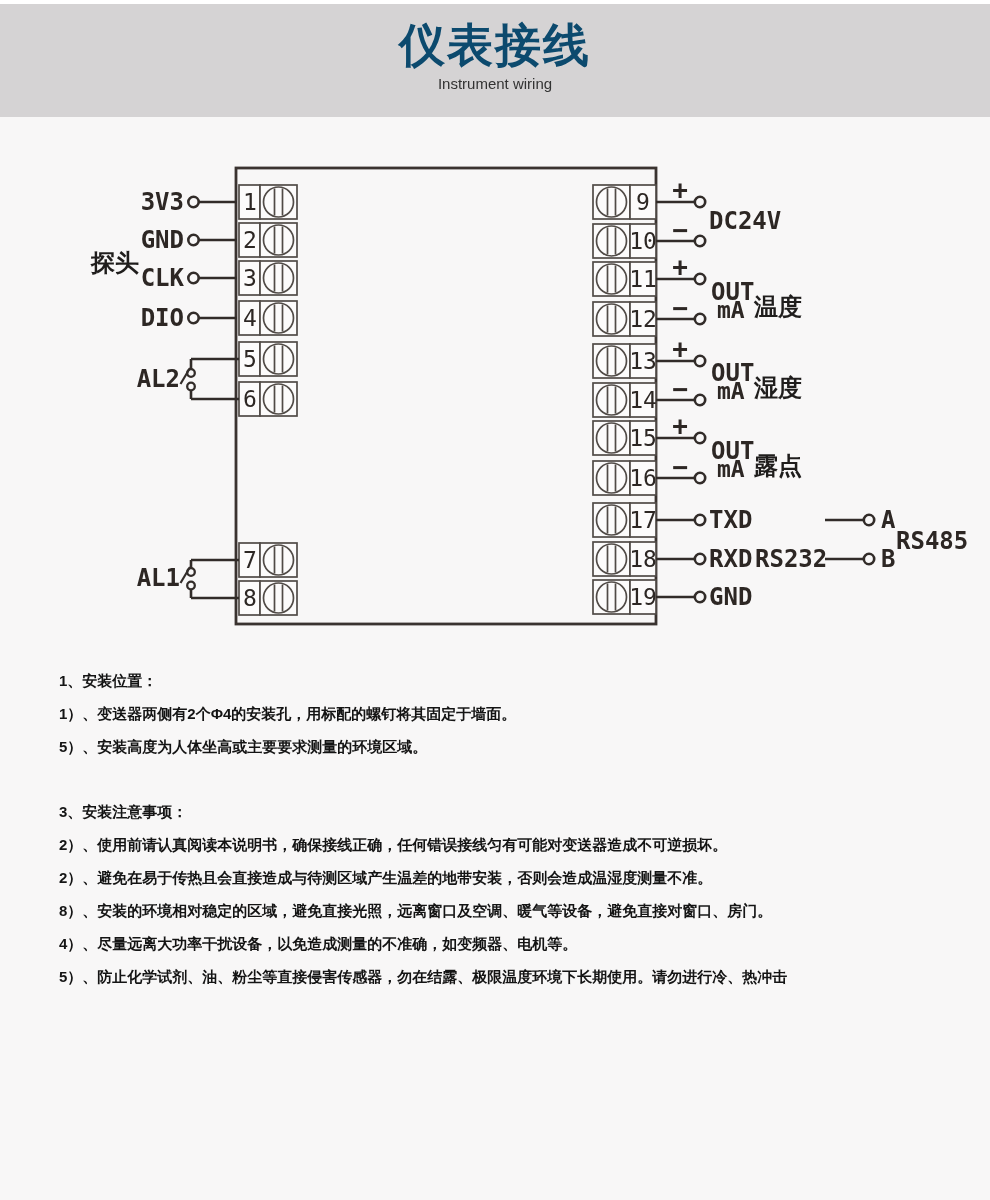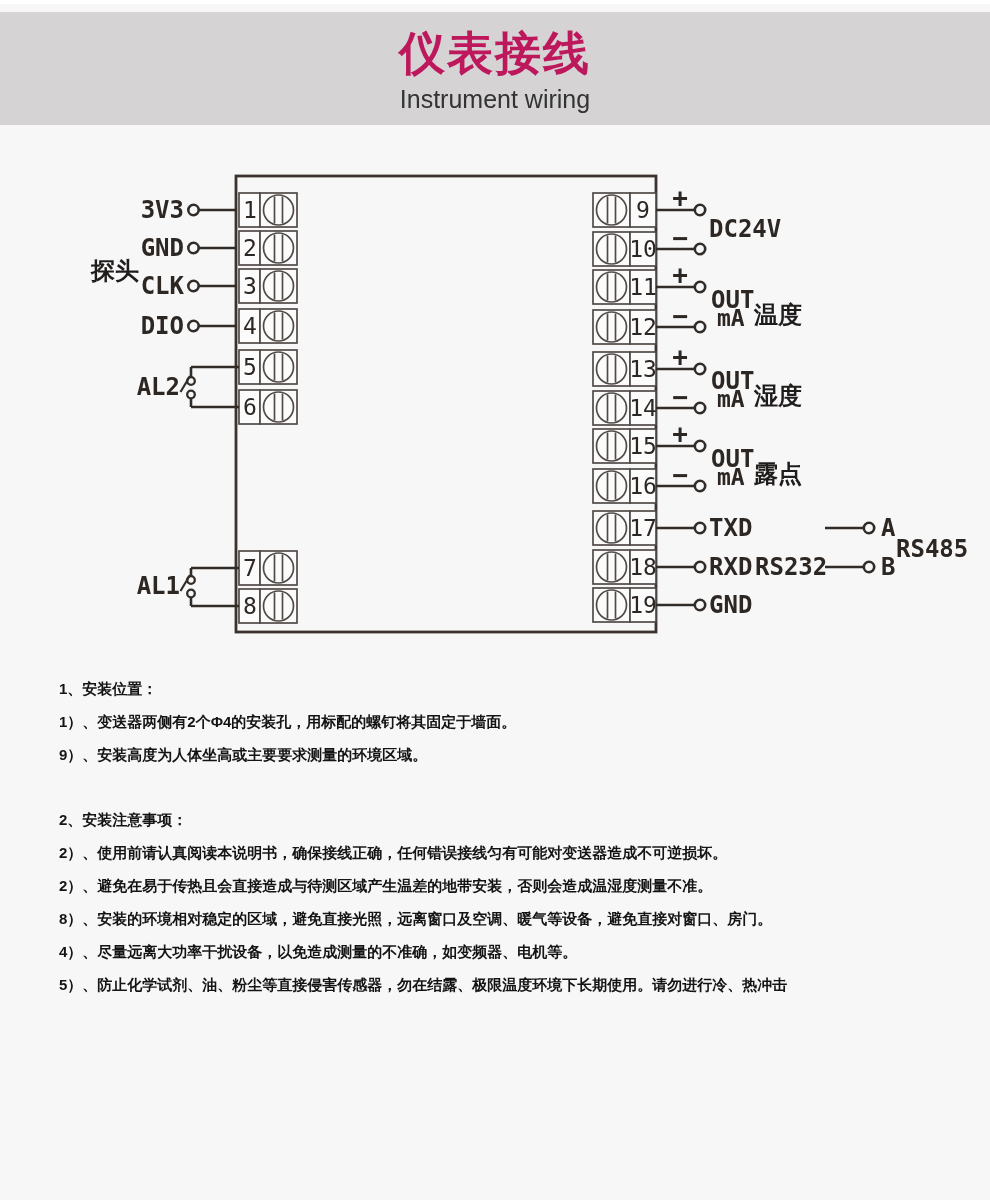--- a/index.html
+++ b/index.html
@@ -7,28 +7,28 @@
     width:990px;height:1200px;
     background:#f8f7f7;
     font-family:"Liberation Sans","DejaVu Sans",sans-serif;
     overflow:hidden;
   }
   .top-strip{height:4px;background:#ffffff;}
   .header{
     height:113px;background:#d5d3d4;text-align:center;
   }
   .title{
-    margin:8px;padding-top:17px;
+    margin:0;padding-top:17px;
     font-size:46px;line-height:48px;font-weight:bold;
-    letter-spacing:2px;color:#be185d;
+    letter-spacing:2px;color:#0c4a6e;
     font-family:"Liberation Sans","DejaVu Sans",sans-serif;
   }
   .subtitle{
     margin:0;margin-top:6px;
-    font-size:25px;color:#333333;
+    font-size:15px;color:#333333;
     font-family:"Liberation Sans","DejaVu Sans",sans-serif;
   }
   .diagram-wrap{height:538px;}
   svg text{dominant-baseline:central;}
   .lbl{font-family:"DejaVu Sans Mono","Liberation Mono",monospace;font-size:24px;font-weight:bold;fill:#2d2724;}
   .lbl-sm{font-family:"DejaVu Sans Mono","Liberation Mono",monospace;font-size:23px;font-weight:bold;fill:#2d2724;}
   .num{font-family:"DejaVu Sans Mono","Liberation Mono",monospace;font-size:23px;font-weight:500;fill:#2d2724;text-anchor:middle;}
   .cjk{font-family:"Liberation Sans","DejaVu Sans",sans-serif;font-size:24px;font-weight:600;fill:#1f1d1c;}
   .sign{font-family:"DejaVu Sans Mono","Liberation Mono",monospace;font-size:26px;font-weight:bold;fill:#2d2724;text-anchor:middle;}
   .end{text-anchor:end;}
@@ -201,23 +201,23 @@
   <text class="lbl" x="881" y="520">A</text>
   <text class="lbl" x="881" y="559">B</text>
   <text class="lbl" x="896" y="541">RS485</text>
 </svg>
 </div>
 
 <main class="instructions">
   <section>
     <p>1、安装位置：</p>
     <p>1）、变送器两侧有2个Φ4的安装孔，用标配的螺钉将其固定于墙面。</p>
-    <p>9）、安装高度为人体坐高或主要要求测量的环境区域。</p>
+    <p>5）、安装高度为人体坐高或主要要求测量的环境区域。</p>
   </section>
   <section class="section-2">
-    <p>2、安装注意事项：</p>
+    <p>3、安装注意事项：</p>
     <p>2）、使用前请认真阅读本说明书，确保接线正确，任何错误接线匀有可能对变送器造成不可逆损坏。</p>
     <p>2）、避免在易于传热且会直接造成与待测区域产生温差的地带安装，否则会造成温湿度测量不准。</p>
     <p>8）、安装的环境相对稳定的区域，避免直接光照，远离窗口及空调、暖气等设备，避免直接对窗口、房门。</p>
     <p>4）、尽量远离大功率干扰设备，以免造成测量的不准确，如变频器、电机等。</p>
     <p>5）、防止化学试剂、油、粉尘等直接侵害传感器，勿在结露、极限温度环境下长期使用。请勿进行冷、热冲击</p>
   </section>
 </main>
 
 </body></html>

